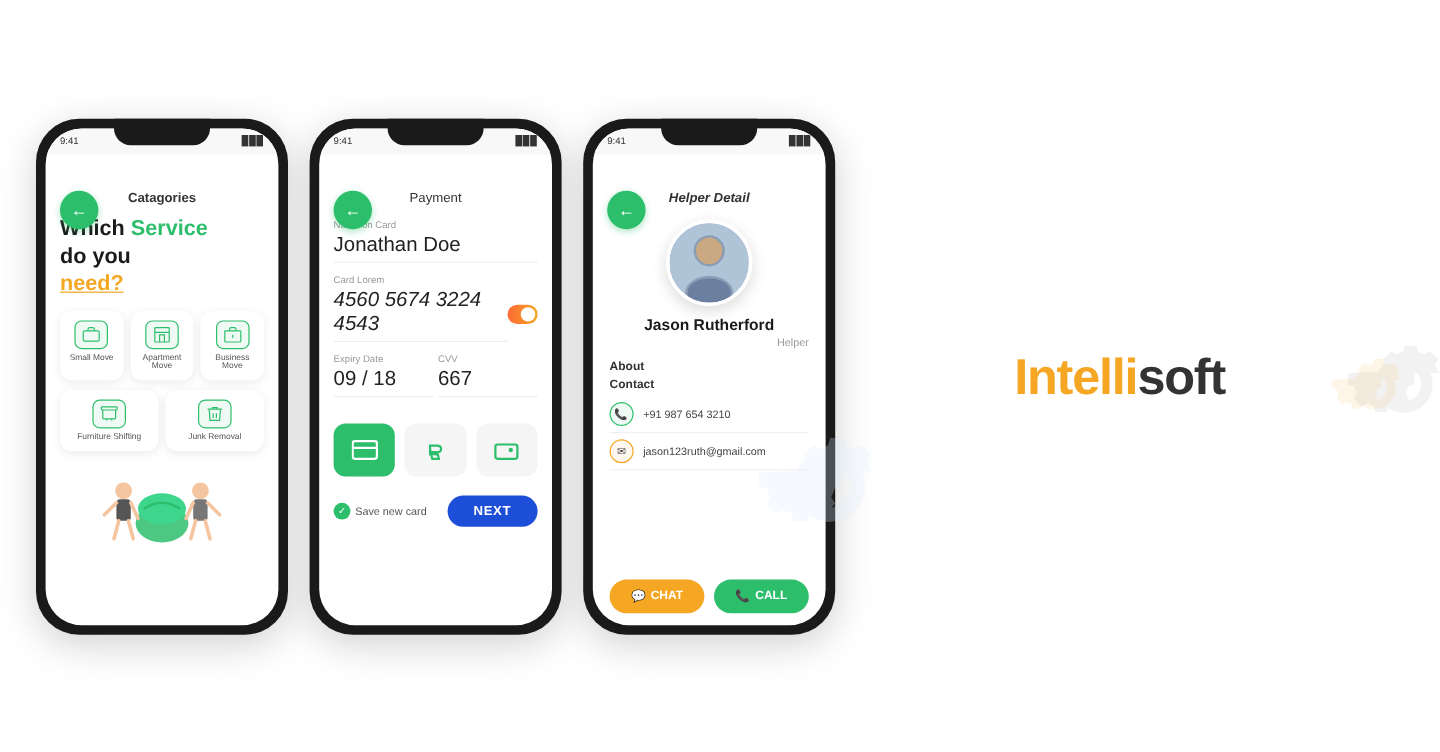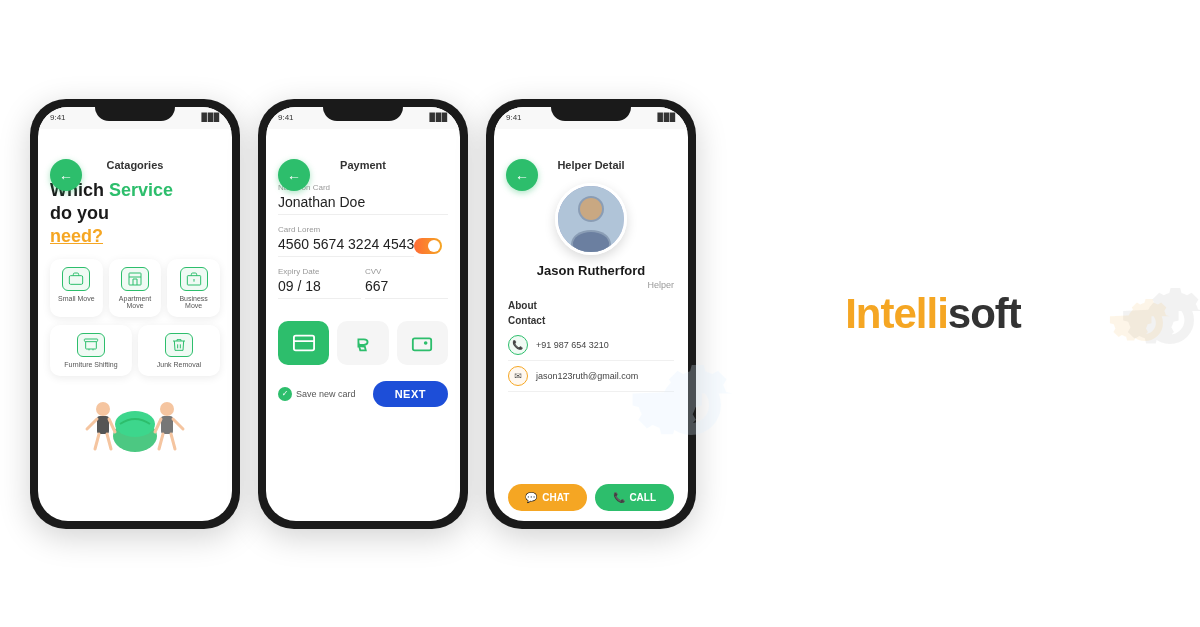--- a/index.html
+++ b/index.html
@@ -152,48 +152,49 @@
     }
 
     
     .phone2-content {
       padding: 30px 12px 10px 12px;
       flex: 1;
     }
     .payment-title {
       text-align: center;
       font-size: 11px;
-      font-weight: 700;
+      font-weight: 400;
       color: #333;
       margin-bottom: 12px;
     }
     .form-group {
       margin-bottom: 10px;
     }
     .form-label {
       font-size: 8px;
       color: #999;
       margin-bottom: 2px;
     }
     .form-value {
-      font-size: 14px;
+      font-size: 17px;
       color: #222;
       font-weight: 500;
       border-bottom: 1px solid #eee;
       padding-bottom: 4px;
     }
     .form-row {
       display: flex;
       gap: 4px;
     }
     .form-row .form-group { flex: 1; }
     .card-number-row {
       display: flex;
       align-items: center;
       justify-content: flex-start;
+      font-style: italic;
     }
     .toggle-switch {
       width: 28px;
       height: 16px;
       background: linear-gradient(to right, #ff6b35, #f5a623);
       border-radius: 8px;
       position: relative;
     }
     .toggle-switch::after {
       content: '';
@@ -266,20 +267,21 @@
       flex: 1;
       display: flex;
       flex-direction: column;
     }
     .helper-title {
       text-align: center;
       font-size: 11px;
       font-weight: 600;
       color: #333;
       margin-bottom: 12px;
+      font-style: italic;
     }
     .helper-avatar-wrap {
       display: flex;
       justify-content: center;
       margin-bottom: 8px;
     }
     .helper-avatar {
       width: 72px;
       height: 72px;
       border-radius: 50%;

